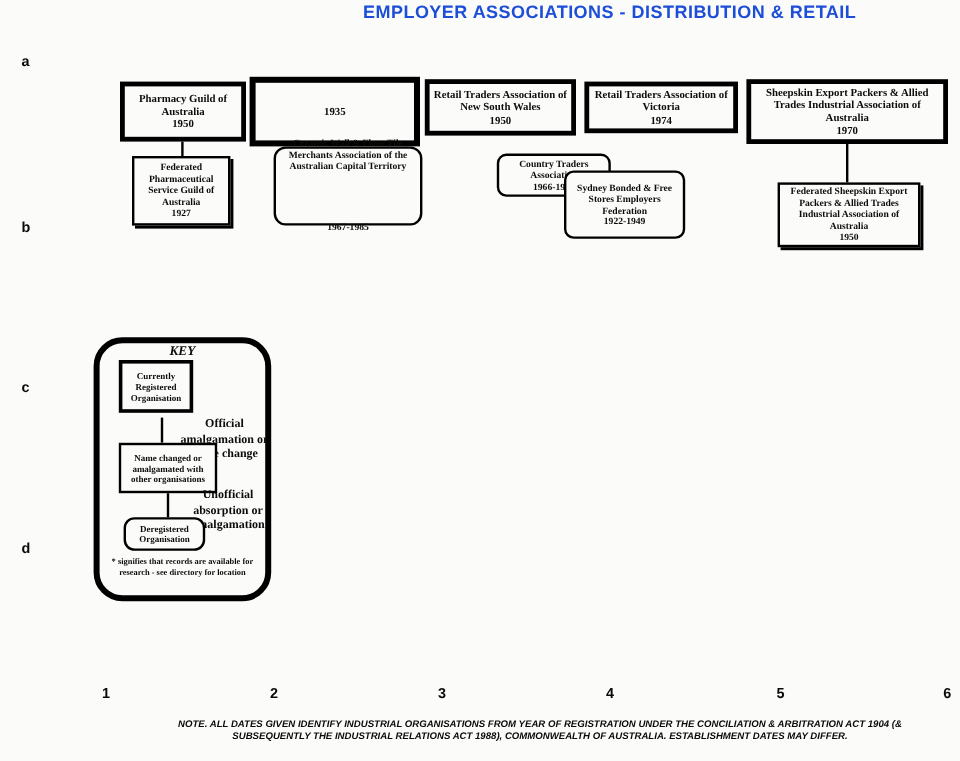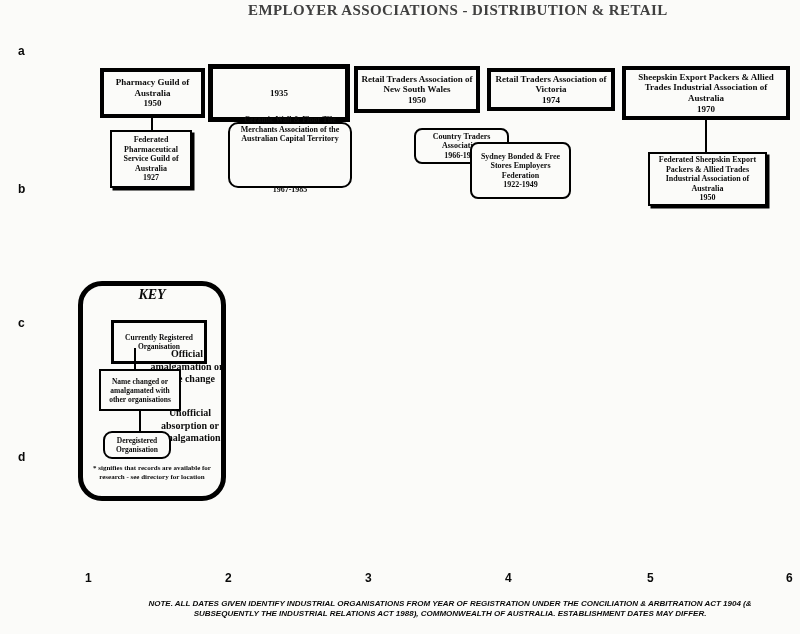--- a/index.html
+++ b/index.html
@@ -7,23 +7,24 @@
     width:800px;height:634px;position:relative;
     background:#fbfbf9;
     font-family:"Liberation Serif", serif;
     color:#0c0c0c;
     overflow:hidden;
   }
   .abs{position:absolute;}
   
   .page-title{
     left:248px;top:2px;width:520px;
-    font-family:Liberation Serif, serif;
+    text-align:center;
+    font-family:Liberation Sans, sans-serif;
     font-weight:bold;font-size:15px;letter-spacing:.4px;
-    color:#404040;
+    color:#1d4ed8;
   }
   
   .rowlab,.collab{
     font-family:"Liberation Sans", sans-serif;
     font-weight:bold;font-size:12px;color:#090909;
   }
   
   .orgbox{
     position:absolute;
     background:#fbfbf9;
@@ -57,29 +58,29 @@
   .c-pharm{left:151px;top:117px;height:14px;}
   .c-sheep{left:705px;top:119px;height:34px;}
   
   .key-panel{
     left:78px;top:281px;width:148px;height:220px;
     border:5px solid #000;border-radius:24px;
     background:#fbfbf9;box-sizing:border-box;
   }
   .key-title{
     left:78px;top:287px;width:148px;text-align:center;
-    font-style:italic;font-weight:bold;font-size:14px;
+    font-style:italic;font-weight:bold;font-size:11px;
   }
   .kbox{
     position:absolute;background:#fbfbf9;border:2px solid #000;
     display:flex;align-items:center;justify-content:center;text-align:center;
     font-weight:bold;font-size:7.5px;line-height:1.2;
     padding:2px;box-sizing:border-box;
   }
-  .k0{left:99px;top:320px;width:96px;height:44px;border-width:3px;margin-left:12px;}
+  .k0{left:99px;top:300px;width:62px;height:44px;border-width:3px;}
   .k1{left:99px;top:369px;width:82px;height:42px;}
   .k2{left:103px;top:431px;width:68px;height:28px;border-radius:9px;}
   .kline1{left:134px;top:348px;height:21px;}
   .kline2{left:139px;top:411px;height:20px;}
   .klabel{
     position:absolute;font-weight:bold;font-size:10px;line-height:1.25;text-align:center;
   }
   .kl1{left:150px;top:348px;width:74px;}
   .kl2{left:156px;top:407px;width:68px;}
   .key-footnote{

